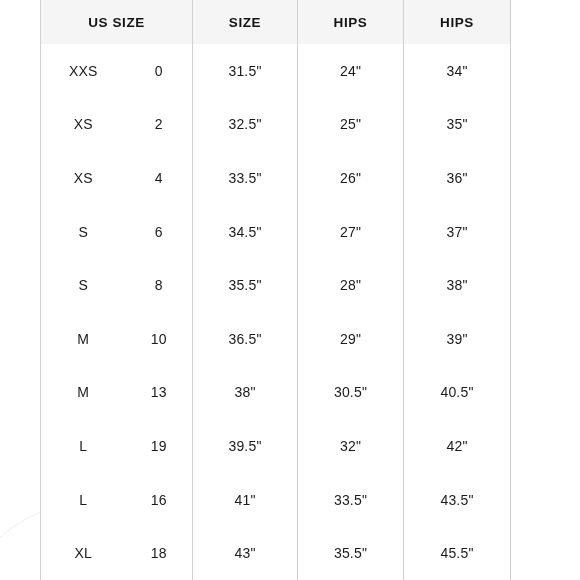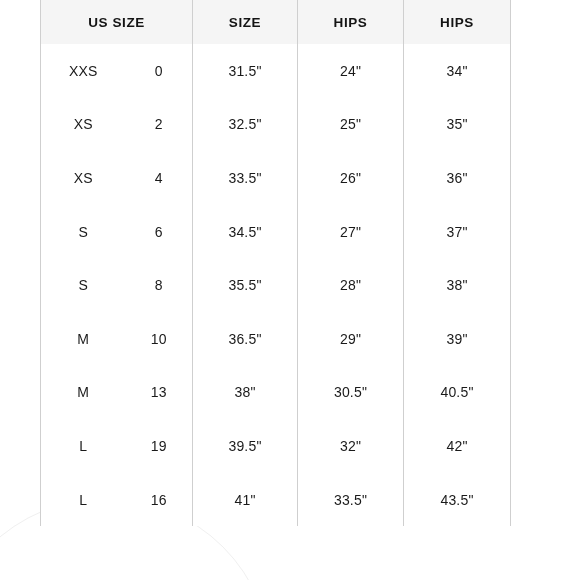--- a/index.html
+++ b/index.html
@@ -173,16 +173,23 @@
         <td class="rule-left">32"</td>
         <td class="rule-left rule-right">42"</td>
       </tr>
       <tr>
         <td class="rule-left">L</td>
         <td>16</td>
         <td class="rule-left">41"</td>
         <td class="rule-left">33.5"</td>
         <td class="rule-left rule-right">43.5"</td>
       </tr>
+      <tr>
+        <td class="rule-left">XL</td>
+        <td>18</td>
+        <td class="rule-left">43"</td>
+        <td class="rule-left">35.5"</td>
+        <td class="rule-left rule-right">45.5"</td>
+      </tr>
     </tbody>
   </table>
 
 </div>
 
 </body></html>

